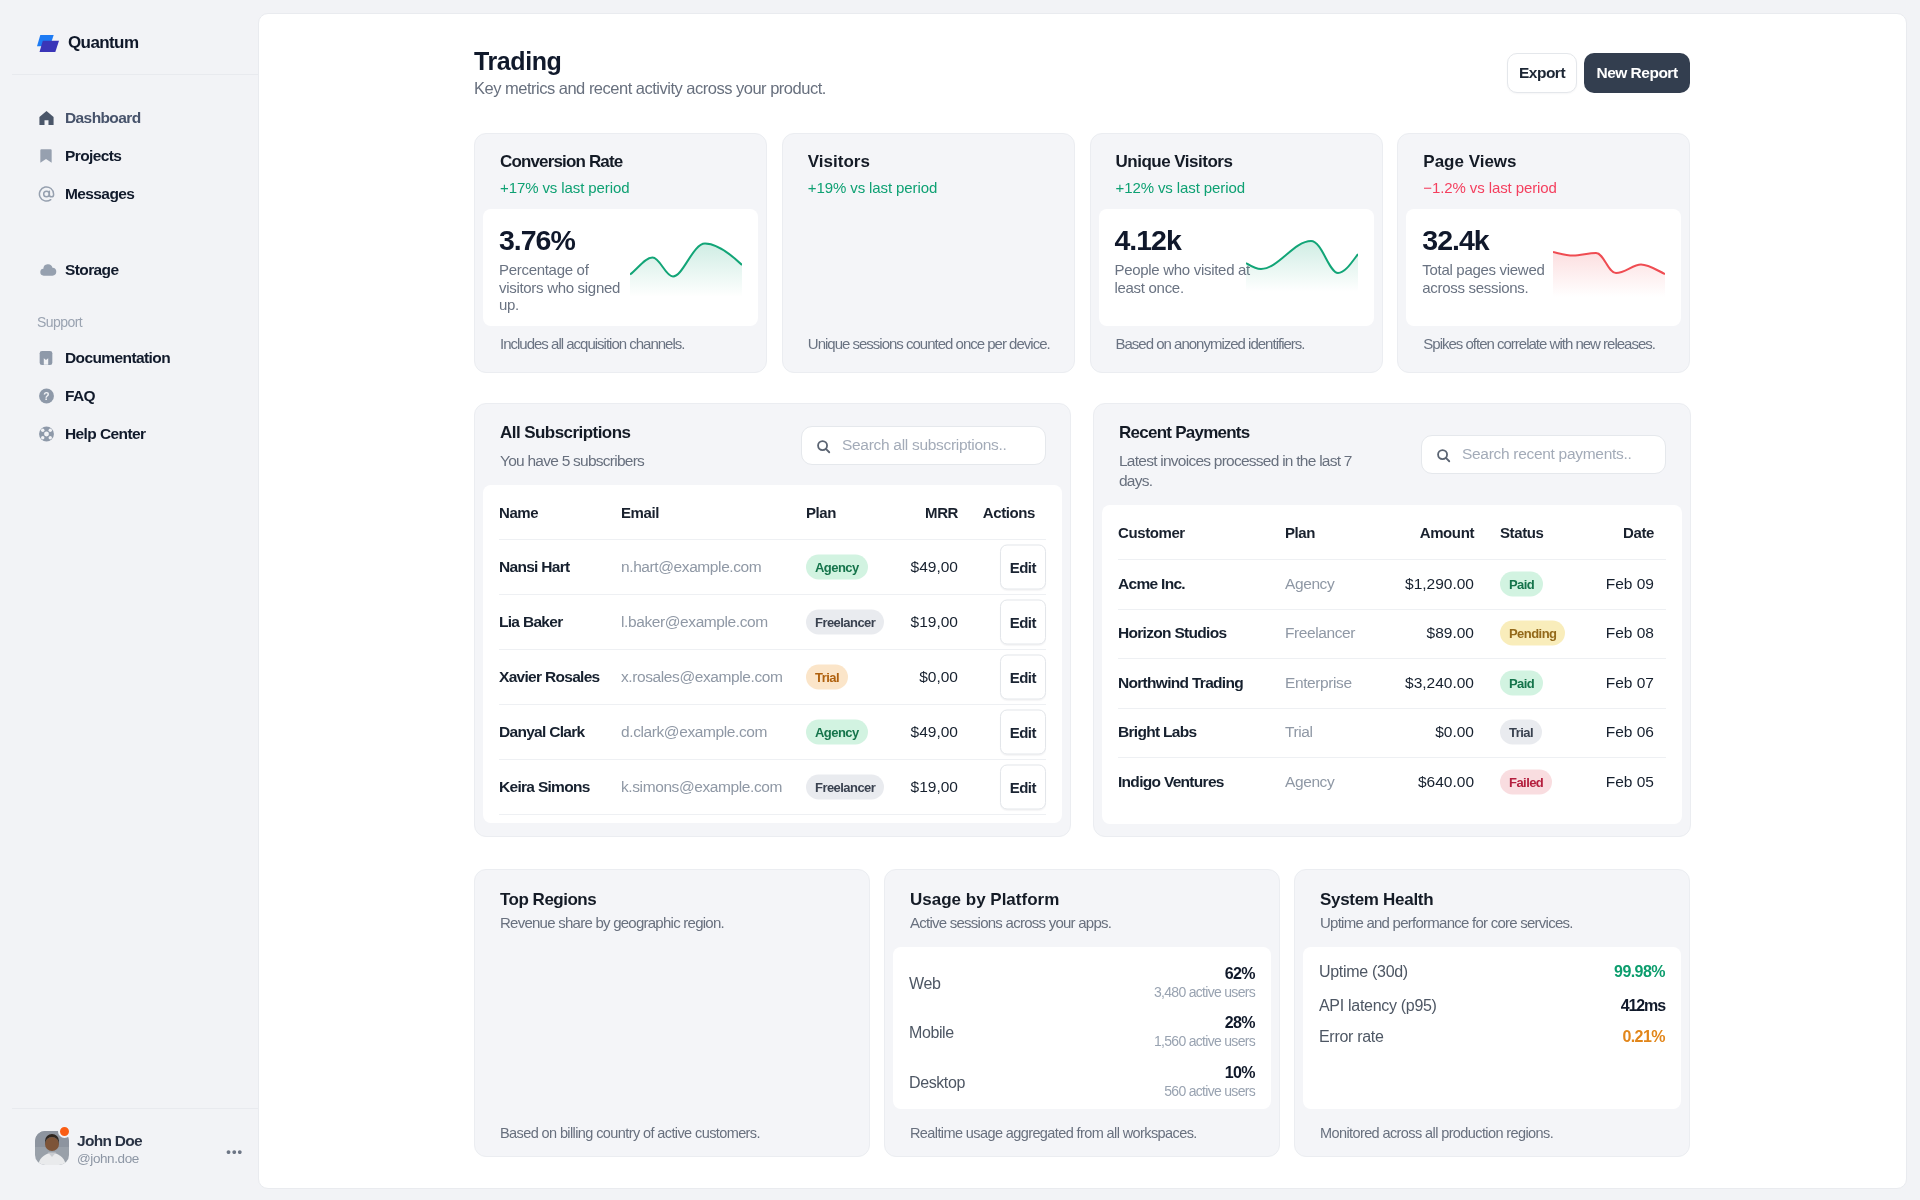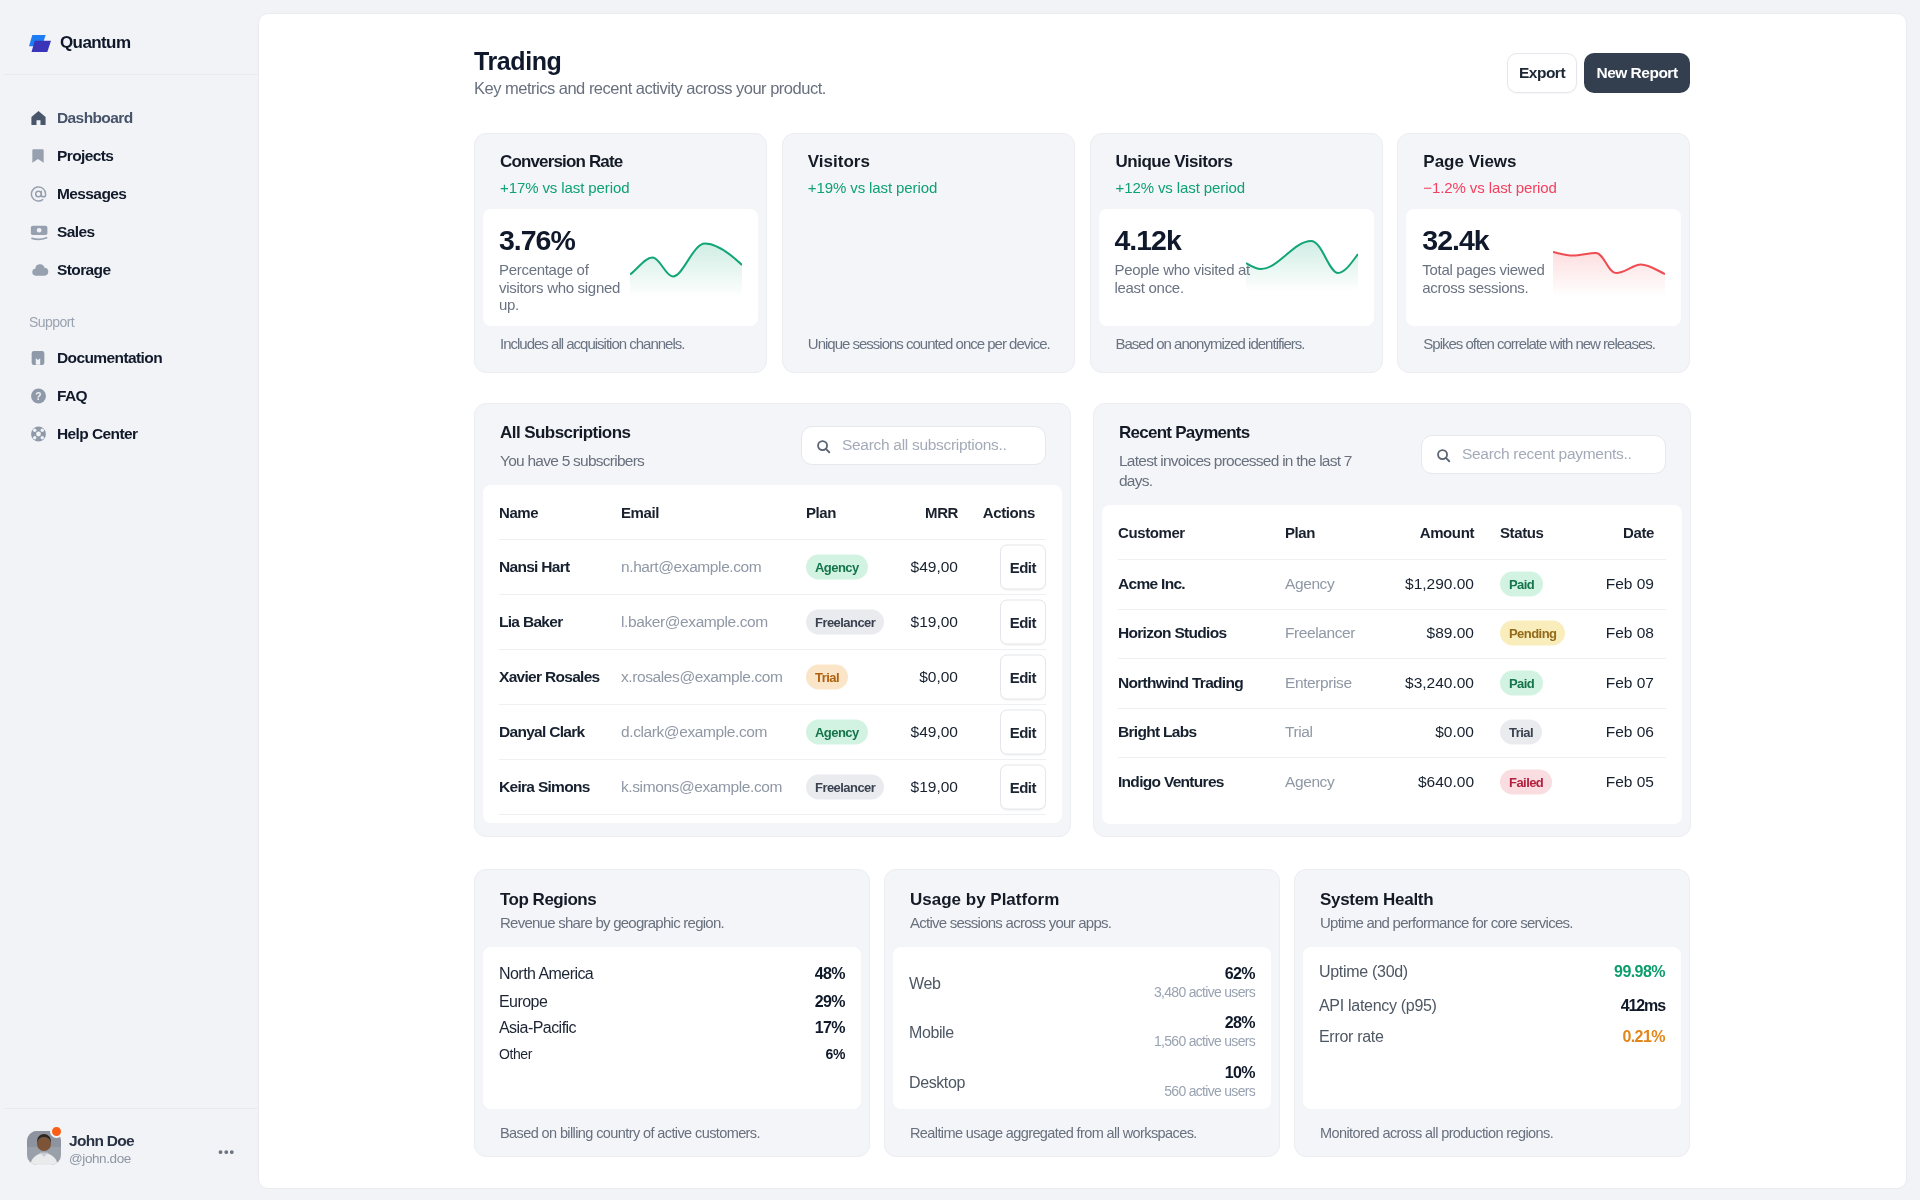--- a/index.html
+++ b/index.html
@@ -1,20 +1,20 @@
 <!DOCTYPE html>
 <html><head>
 <meta charset="utf-8">
 <style>
 * { margin:0; padding:0; box-sizing:border-box; }
 html,body { width:1920px; height:1200px; overflow:hidden; }
 body { font-family:"Liberation Sans", sans-serif; background:#f2f3f6; position:relative; color:#131a27; }
 
 
-#sidebar { position:absolute; left:4px; top:0; width:258px; height:900px;padding-left:12px; }
+#sidebar { position:absolute; left:12px; top:0; width:258px; height:900px;padding-left:12px; }
 #logo { position:absolute; left:25px; top:33px; }
 #logoname { position:absolute; left:56px; top:32.5px; font-size:17px; font-weight:700; color:#0f1829; letter-spacing:-0.6px; }
 .hr { position:absolute; left:0; width:258px; border-top:1px solid #e8eaee; }
 .nav-item { position:absolute; left:0; width:258px; height:38px; }
 .nav-item svg { position:absolute; left:26px; top:50%; transform:translateY(-50%); }
 .nav-item .lbl { position:absolute; left:53px; top:50%; transform:translateY(-50%); font-size:15.5px; font-weight:700; color:#111a2b; letter-spacing:-0.6px; }
 .nav-item .lbl.active { color:#47536b; }
 .sec-label { position:absolute; left:25px; font-size:14px; color:#9aa3b1; letter-spacing:-0.55px; }
 #user { position:absolute; left:0; top:1108px; width:258px; height:92px; }
 #ava { position:absolute; left:23px; top:23px; width:34px; height:34px; border-radius:10px; overflow:hidden; }
@@ -101,28 +101,20 @@
       </svg>
     <span class="lbl">Projects</span>
   </div>
   <div class="nav-item" style="top:175px">
     <svg width="17" height="17" viewBox="0 0 24 24" fill="none" stroke="#96a0af" stroke-width="2.1" stroke-linecap="round">
         <circle cx="12" cy="12" r="4"></circle>
         <path d="M16 8 v5 a3 3 0 0 0 6 0 v-1 a10 10 0 1 0 -4 8"></path>
       </svg>
     <span class="lbl">Messages</span>
   </div>
-  <div class="nav-item" style="top:213px">
-    <svg width="19" height="18" viewBox="0 0 24 24">
-        <rect x="0.5" y="3.5" width="22" height="12.5" rx="2.4" fill="#96a0af"></rect>
-        <circle cx="11.5" cy="9.7" r="3.1" fill="#f2f3f6"></circle>
-        <path d="M2 20.5 c6.5 2 13 1.8 19.5 -0.8" stroke="#96a0af" stroke-width="2.2" fill="none" stroke-linecap="round"></path>
-      </svg>
-    <span class="lbl">Sales</span>
-  </div>
   <div class="nav-item" style="top:251px">
     <svg width="20" height="18" viewBox="0 0 24 24" fill="#96a0af">
         <path d="M6.2 19.5 a4.6 4.6 0 0 1 -.4 -9.17 A6.2 6.2 0 0 1 18 8.9 a4.9 4.9 0 0 1 -.5 10.6 Z"></path>
       </svg>
     <span class="lbl">Storage</span>
   </div>
 
   <div class="sec-label" style="top:314px">Support</div>
 
   <div class="nav-item" style="top:339px">
@@ -362,38 +354,20 @@
       <span class="cell dark" style="right:208px">$640.00</span>
       <span class="cell" style="left:398px"><span class="pill p-red">Failed</span></span>
       <span class="cell dark" style="right:28px">Feb 05</span>
     </div>
   </div>
 </div>
 
 <div class="bcard" style="left:474px">
   <div class="t">Top Regions</div>
   <div class="sub">Revenue share by geographic region.</div>
-  <div class="inner">
-    <div class="rrow" style="top:13.5px; height:26px; font-size:16px">
-      <span class="lab" style="color:#1c2433; letter-spacing:-0.55px">North America</span>
-      <span class="val" style="letter-spacing:-0.6px">48%</span>
-    </div>
-    <div class="rrow" style="top:41.5px; height:26px; font-size:16px">
-      <span class="lab" style="color:#1c2433; letter-spacing:-0.55px">Europe</span>
-      <span class="val" style="letter-spacing:-0.6px">29%</span>
-    </div>
-    <div class="rrow" style="top:68px; height:26px; font-size:16px">
-      <span class="lab" style="color:#1c2433; letter-spacing:-0.55px">Asia-Pacific</span>
-      <span class="val" style="letter-spacing:-0.6px">17%</span>
-    </div>
-    <div class="rrow" style="top:96px; height:22px; font-size:14px">
-      <span class="lab" style="color:#1c2433; letter-spacing:-0.4px">Other</span>
-      <span class="val" style="letter-spacing:-0.4px">6%</span>
-    </div>
-  </div>
   <div class="foot">Based on billing country of active customers.</div>
 </div>
 
 <div class="bcard" style="left:884px">
   <div class="t" style="letter-spacing:0">Usage by Platform</div>
   <div class="sub">Active sessions across your apps.</div>
   <div class="inner">
     <div class="rrow" style="top:17.5px; height:38px">
       <span class="lab" style="color:#4e5764; font-size:16px; letter-spacing:-0.4px">Web</span>
       <span style="position:absolute; right:0; top:0; font-size:16px; font-weight:700; color:#10192a; letter-spacing:-0.55px">62%</span>

